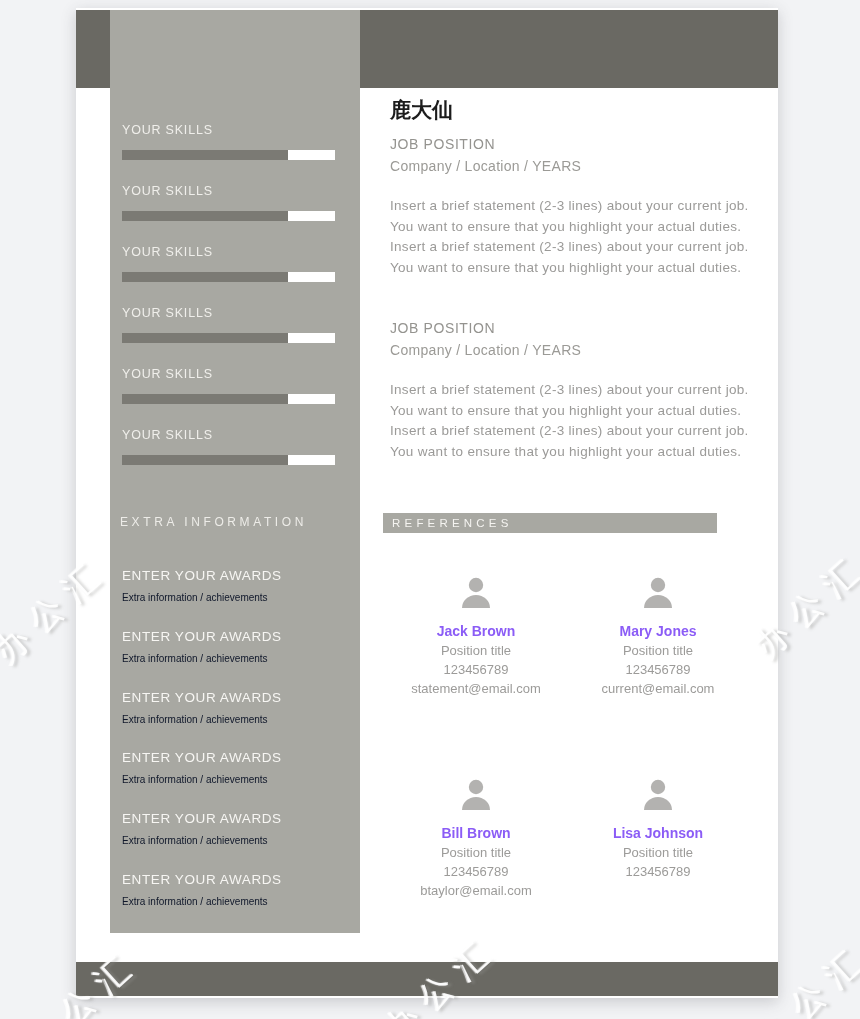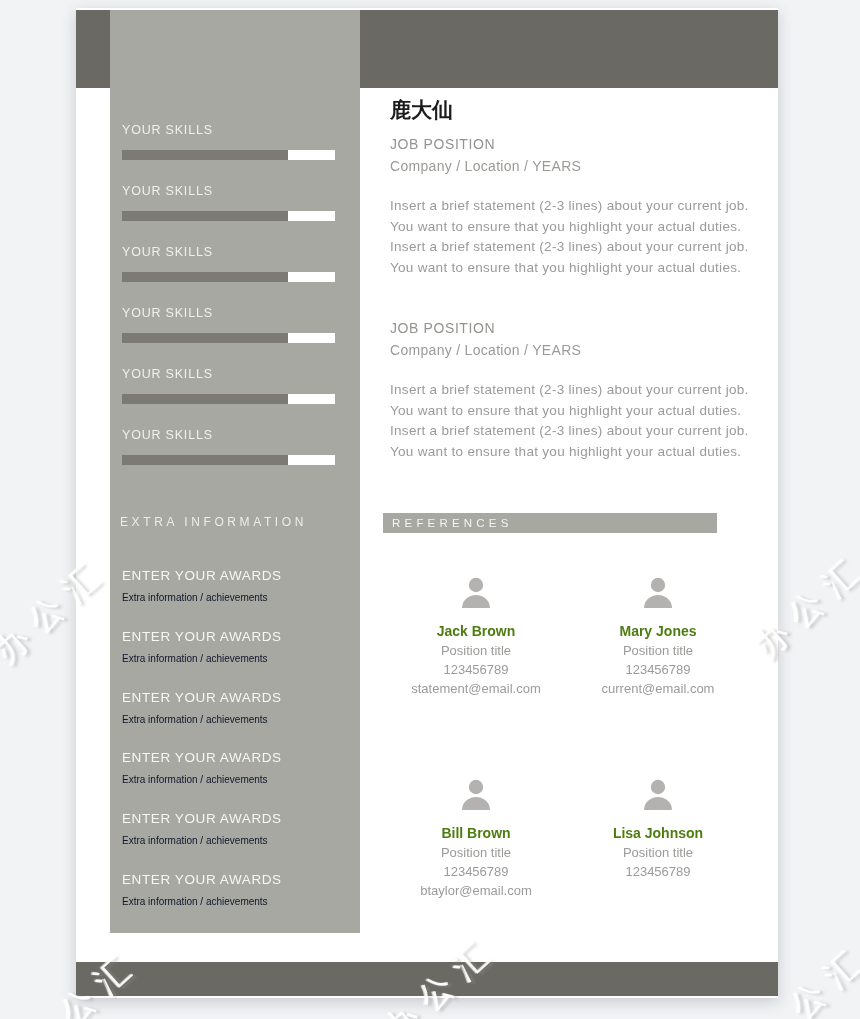--- a/index.html
+++ b/index.html
@@ -127,21 +127,21 @@
   .ref-card {
     position: absolute;
     width: 190px;
     text-align: center;
   }
   .ref-card .icon-wrap { height: 34px; }
   .ref-name {
     margin-top: 12px;
     font-size: 14px;
     font-weight: 700;
-    color: #4d7c0f;
+    color: #8b5cf6;
     line-height: 19px;
   }
   .ref-detail {
     font-size: 13px;
     color: #9c9b99;
     line-height: 19px;
   }
 
   
   .wm {

